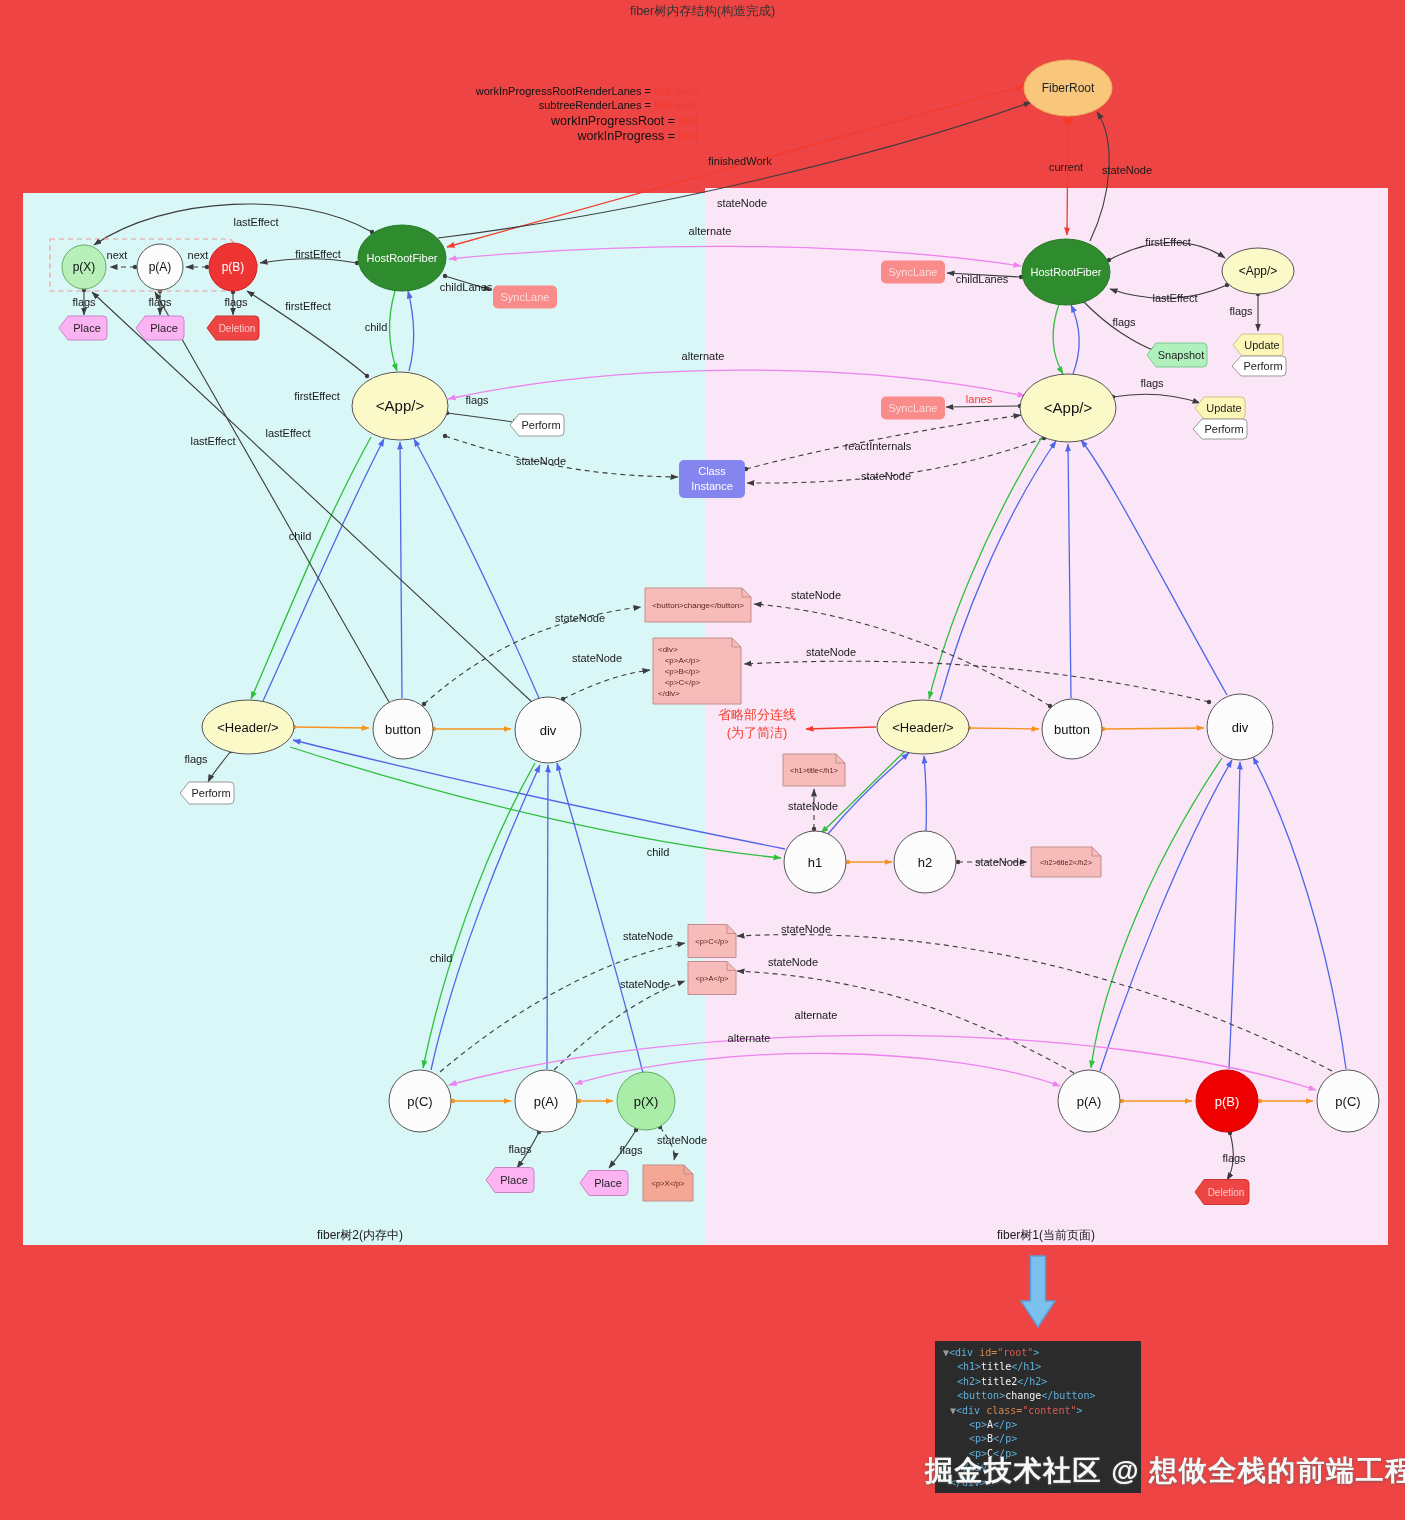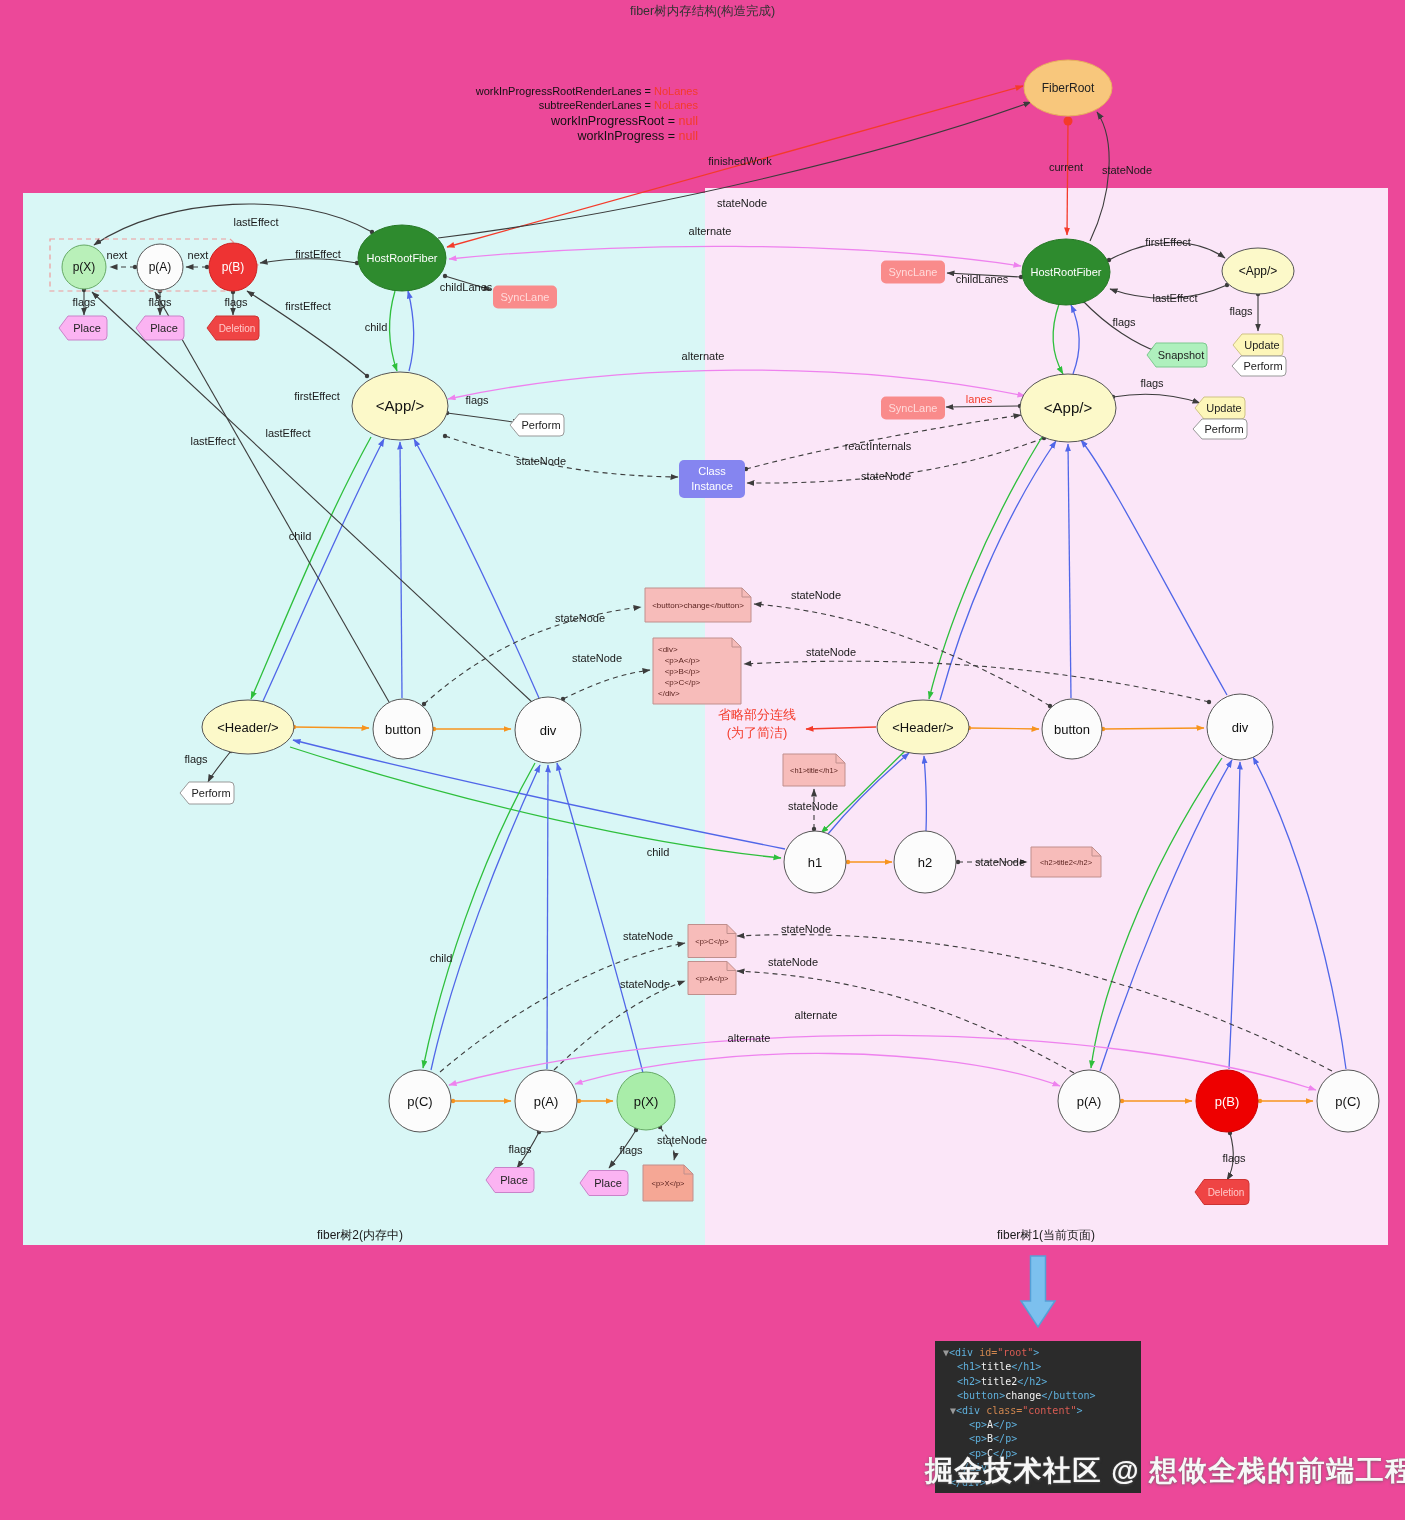--- a/index.html
+++ b/index.html
@@ -1,16 +1,16 @@
 <!DOCTYPE html>
 <html><head>
 <meta charset="utf-8">
 <style>
   html,body{margin:0;padding:0;background:#fff;}
-  .stage{position:relative;width:1405px;height:1520px;background:#ec4899;overflow:hidden;
+  .stage{position:relative;width:1405px;height:1520px;background:#ef4444;overflow:hidden;
          font-family:"Liberation Sans",sans-serif;}
   .title{position:absolute;top:3px;left:0;width:100%;text-align:center;
          font-size:12.5px;color:#333;}
   .watermark{position:absolute;left:925px;top:1452px;font-size:28px;font-weight:700;
          color:rgba(255,255,255,.95);text-shadow:0 1px 3px rgba(90,90,90,.65),0 0 1px #888;
          white-space:nowrap;letter-spacing:1.5px;}
   svg{position:absolute;left:0;top:0;}
 </style>
 </head>
 <body>

